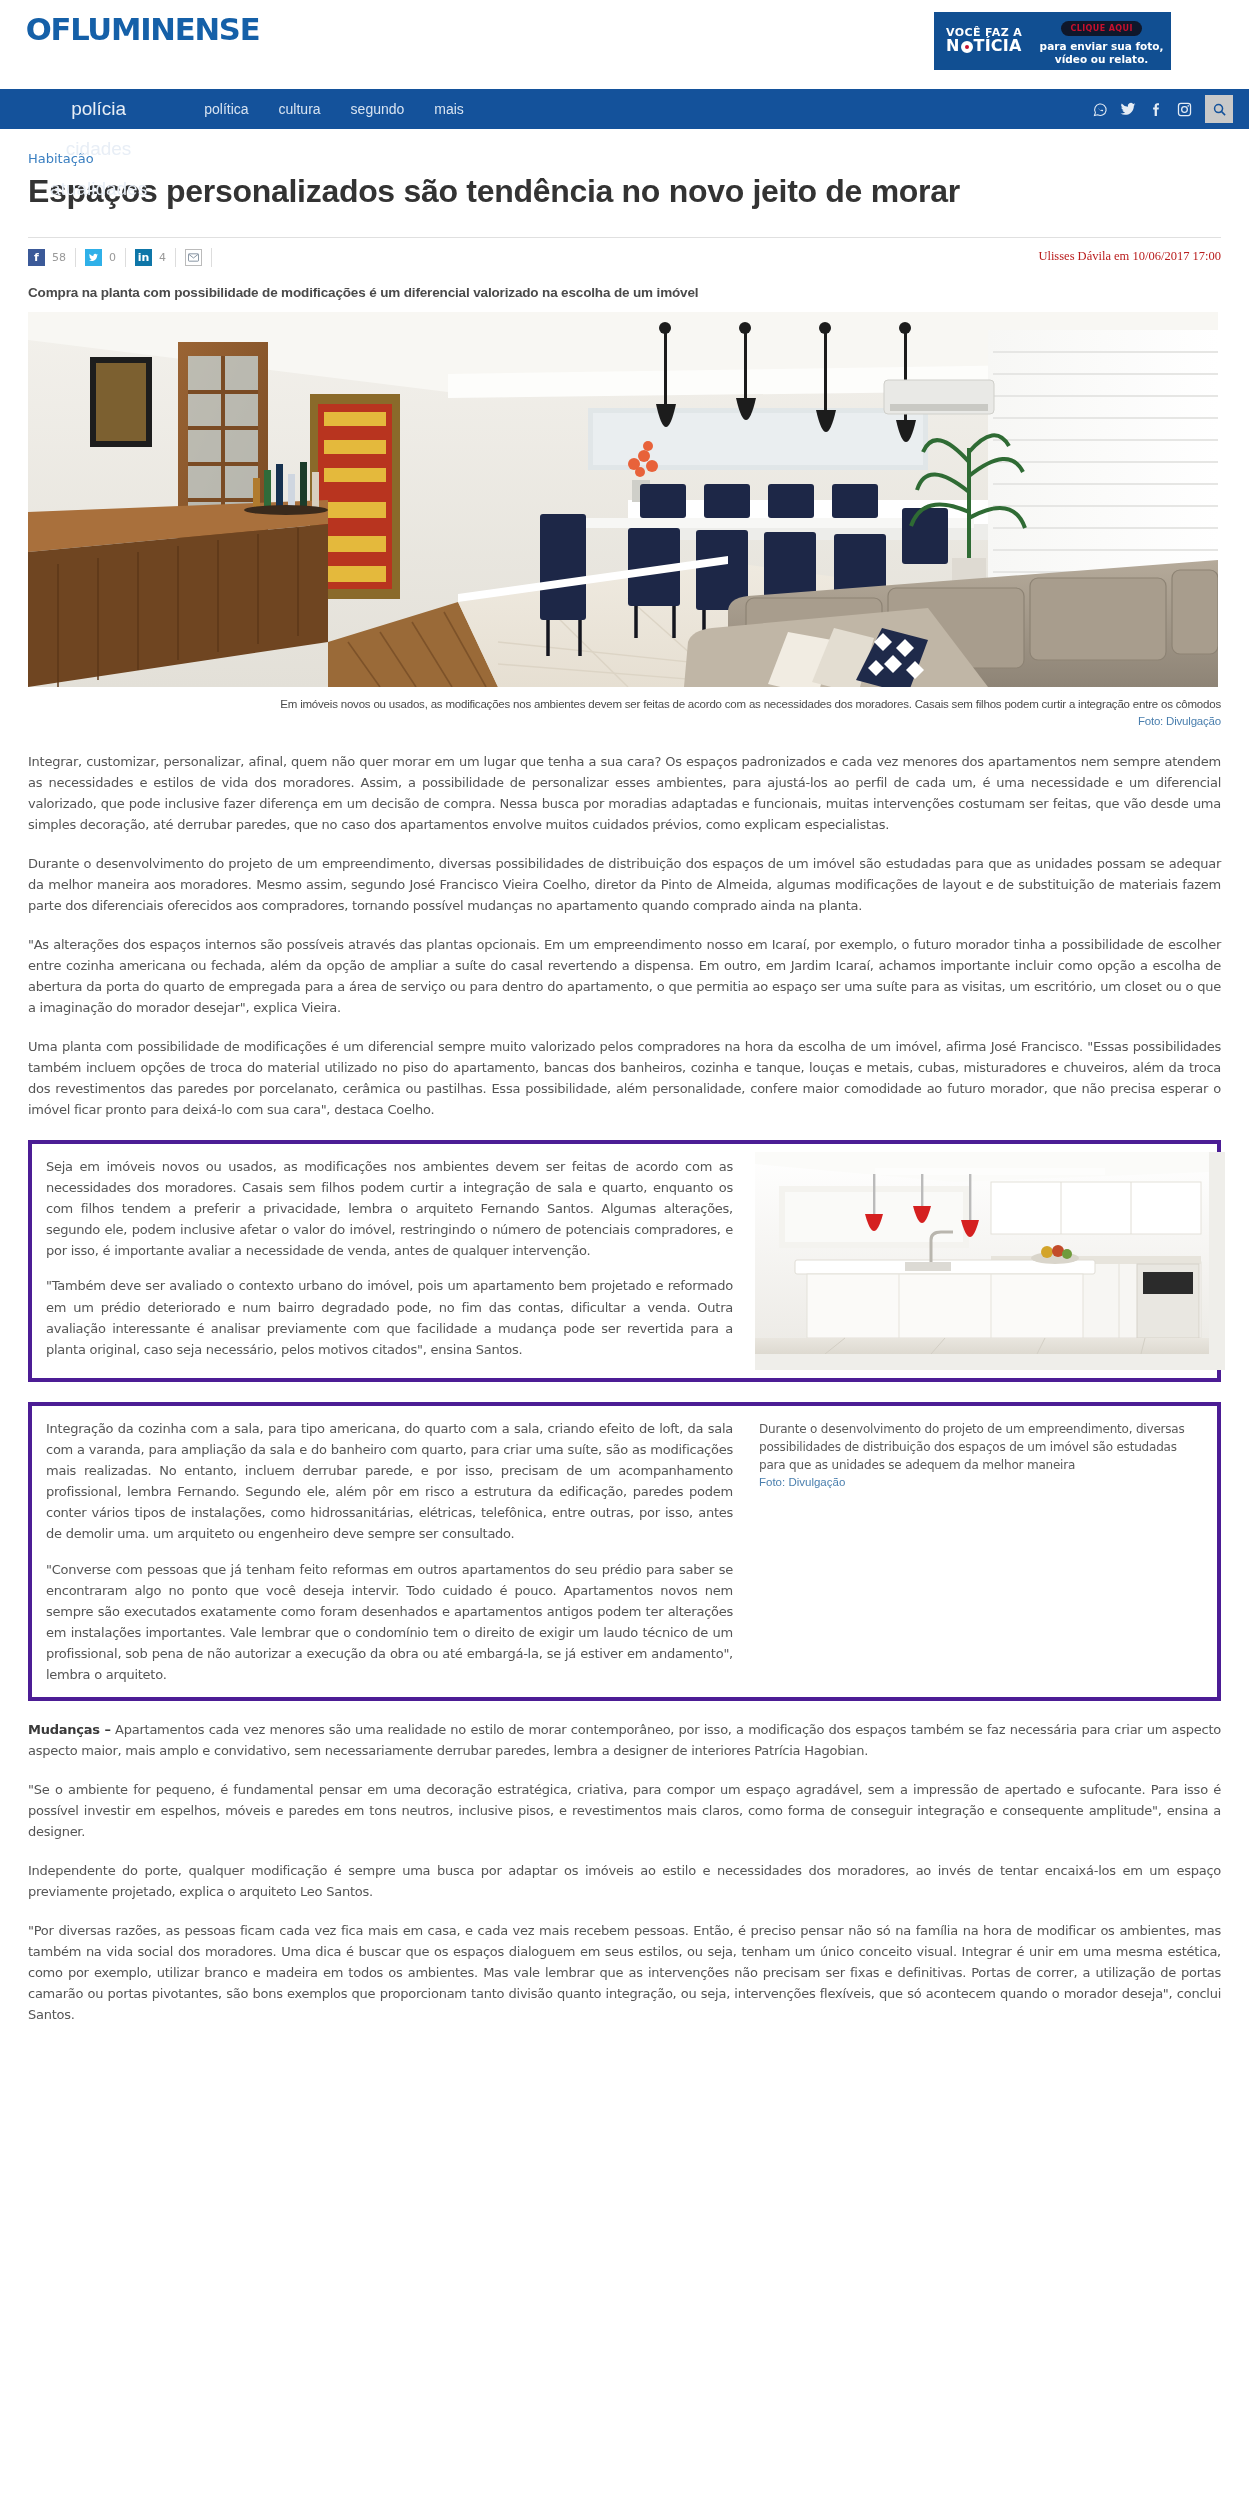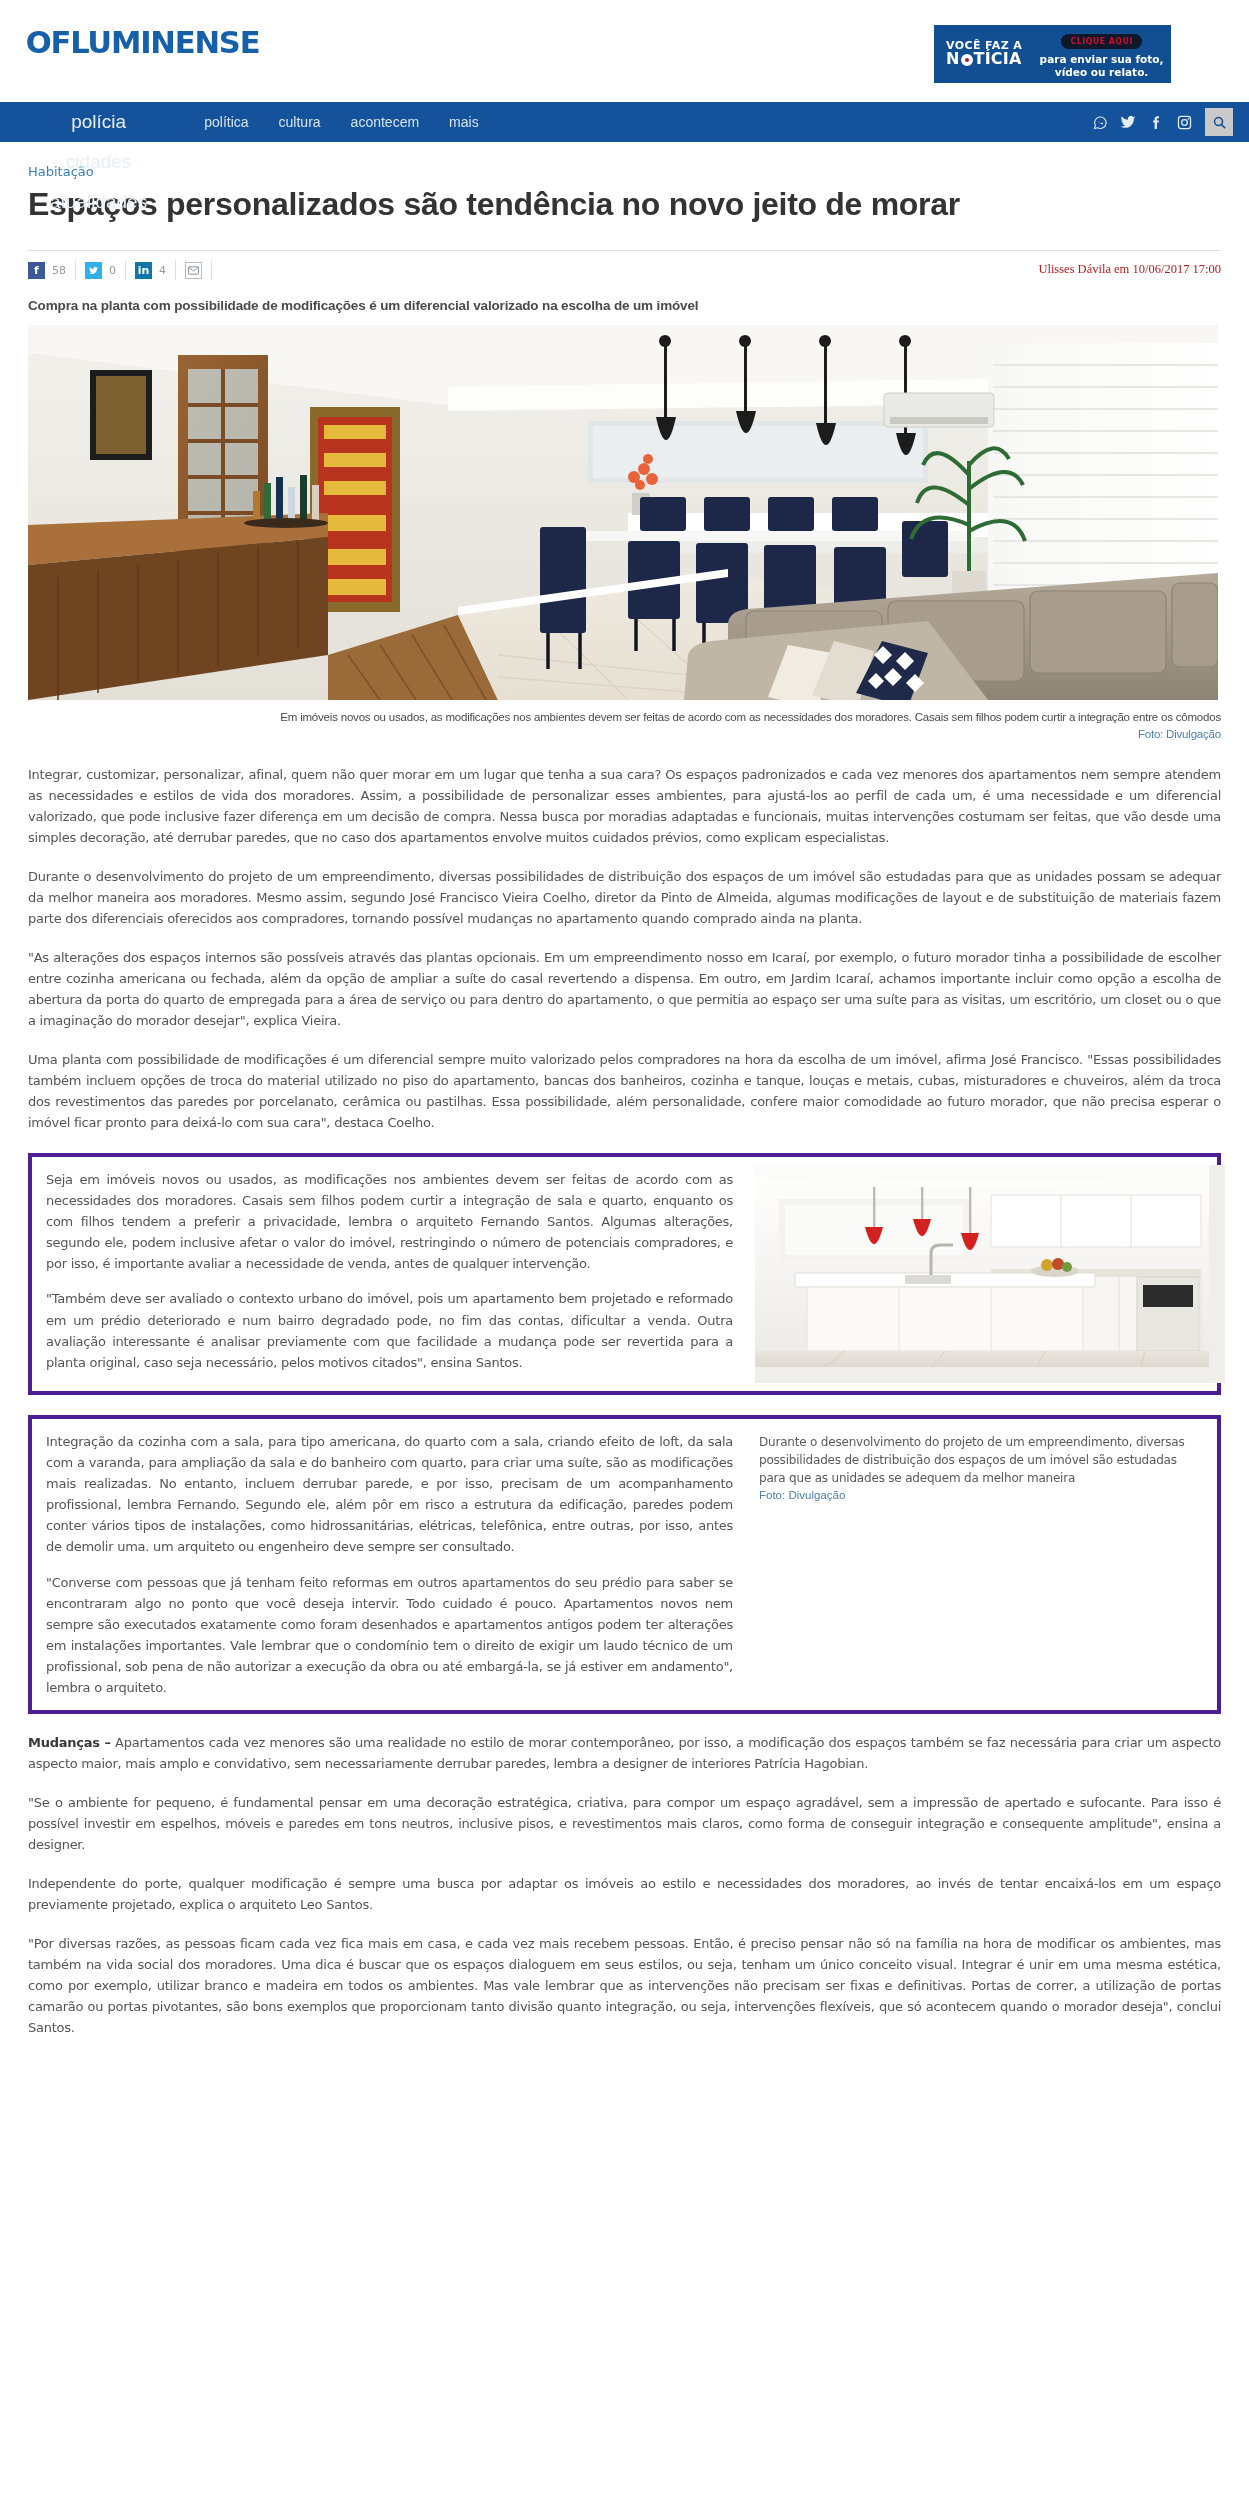--- a/index.html
+++ b/index.html
@@ -7,21 +7,21 @@
   html, body {
     margin: 0; padding: 0;
     background: #ffffff;
     width: 1249px;
   }
   body {
     font-family: "Liberation Sans", sans-serif;
     color: #3a3a3a;
     -webkit-font-smoothing: antialiased;
   }
-  .page { width: 1249px; margin: 17px auto; position: relative; }
+  .page { width: 1249px; margin: 4px auto; position: relative; }
 
   
   .masthead {
     height: 85px;
     position: relative;
     background: #fff;
   }
   .logo {
     position: absolute;
     left: 28px; top: 8px;
@@ -322,21 +322,21 @@
       <a class="nav-item">polícia</a>
       <span class="nav-sep"></span>
       <a class="nav-item">cidades</a>
       <span class="nav-sep"></span>
       <a class="nav-item">atualidades</a>
       <span class="nav-sep"></span>
     </div>
     <div class="nav-sub">
       <a class="nav-item2">política</a>
       <a class="nav-item2">cultura</a>
-      <a class="nav-item2">acontecem</a>
+      <a class="nav-item2">segundo</a>
       <a class="nav-item2">mais</a>
     </div>
 
     <div class="nav-social">
       <span class="soc">
         <svg width="17" height="17" viewBox="0 0 24 24" fill="none" stroke="#e4ecf5" stroke-width="1.5">
           <path d="M3.5 20.5l1.3-4.2A8.1 8.1 0 1 1 8 19.4l-4.5 1.1z"></path>
           <path d="M9 9c.3 2 2 3.7 4 4.2l1-1.2 1.8.9-.5 1.4c-1.9.4-4.8-1.5-6-3.4L9 9z" fill="#e4ecf5" stroke="none"></path>
         </svg>
       </span>

